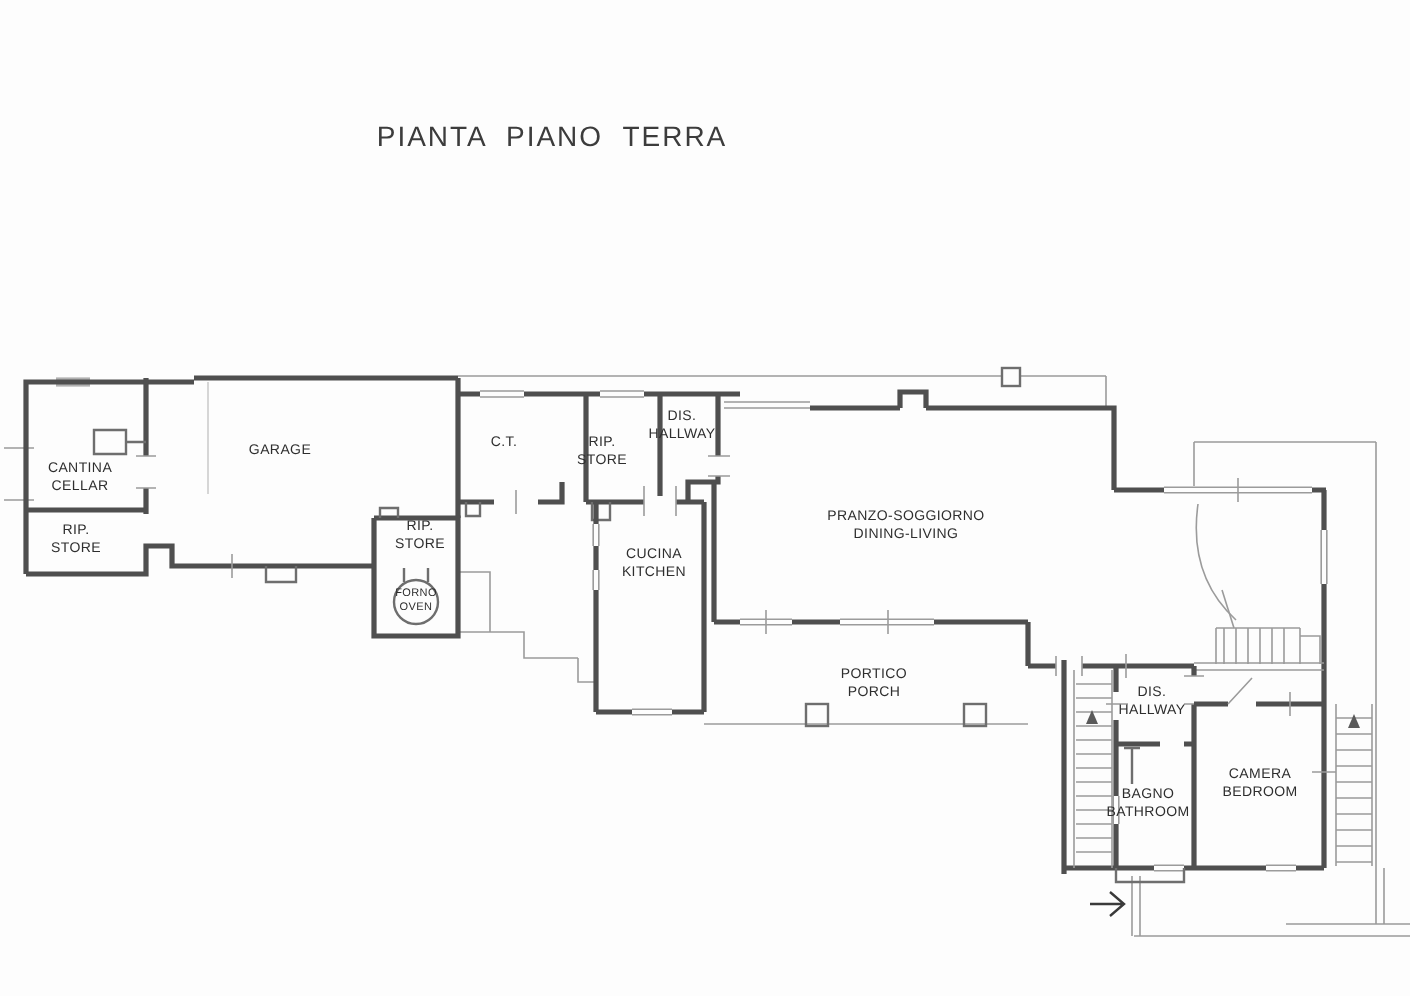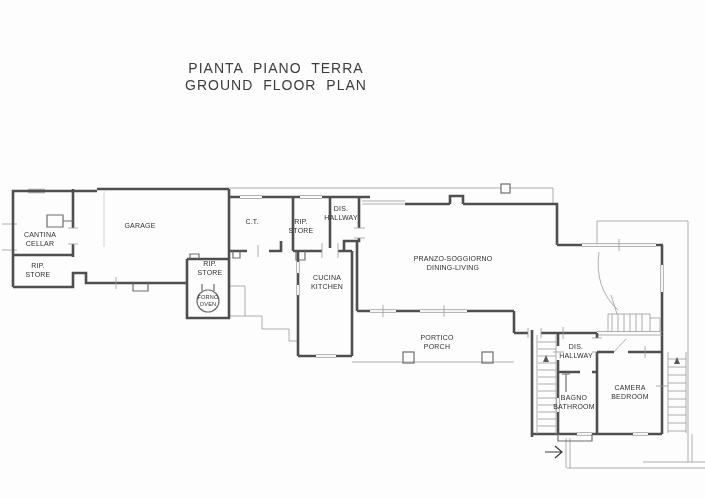--- a/index.html
+++ b/index.html
@@ -137,21 +137,20 @@
       <rect class="m" x="482" y="352" width="11" height="11" fill="#ffffff"></rect>
     </g>
 
     <g>
       <path class="arrow" d="M545,452 L561,452 M555,446 L562,452 L555,458"></path>
     </g>
   </svg>
 
   <div class="title">
     <div>PIANTA PIANO TERRA</div>
-    <div>GROUND FLOOR PLAN</div>
   </div>
 
   <div class="lbl" style="left:40px;top:231px;">
     <span>CANTINA</span>
     <span>CELLAR</span>
   </div>
   <div class="lbl" style="left:38px;top:262px;">
     <span>RIP.</span>
     <span>STORE</span>
   </div>

